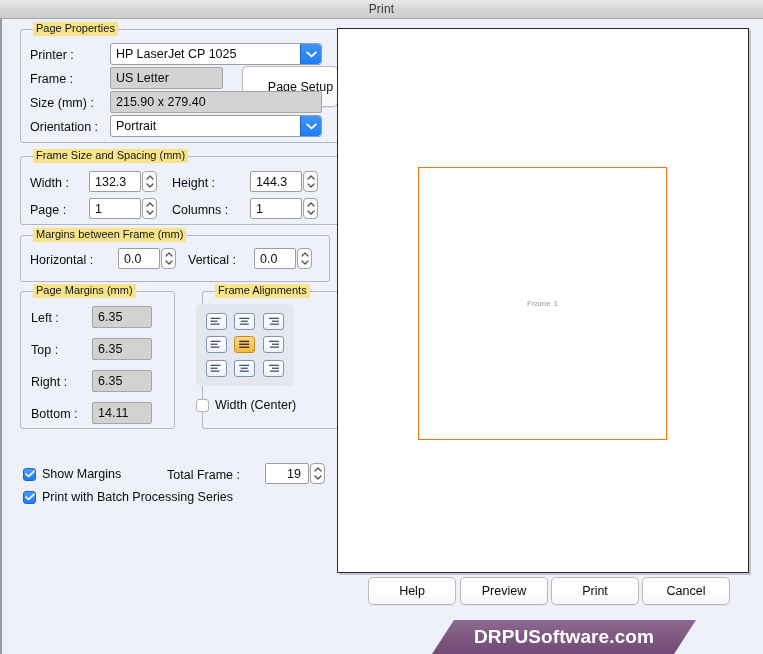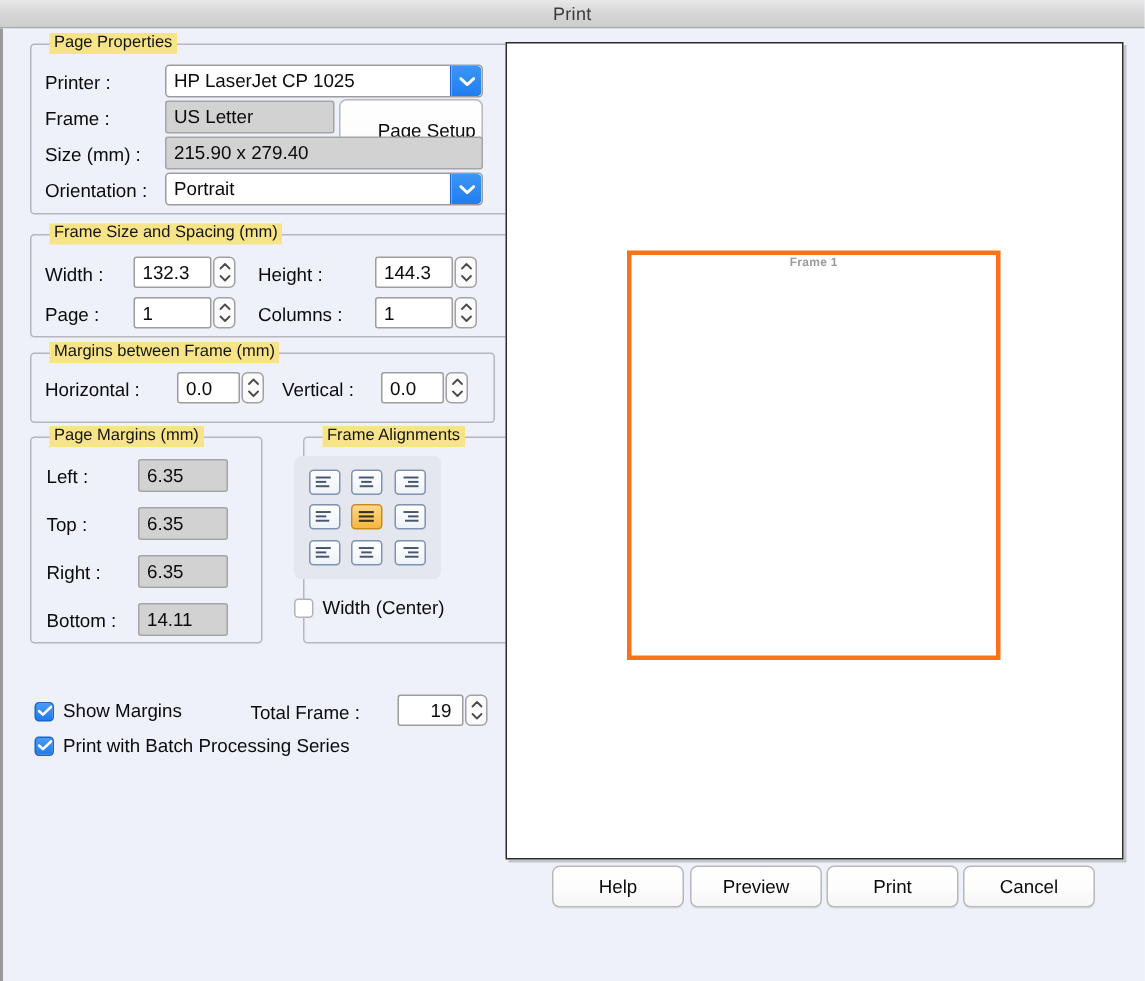--- a/index.html
+++ b/index.html
@@ -157,23 +157,23 @@
   .preview{
     position:absolute;
     background:#ffffff;
     border:1px solid #2b2b2b;
     box-sizing:border-box;
     box-shadow:2px 2px 0 rgba(0,0,0,.18);
   }
   .frame-rect{
     position:absolute;
     background:#ffffff;
-    border:3px solid #f97316;
-    box-sizing:border-box;
-    display:flex;justify-content:center;font-weight:bold;
+    border:1px solid #f97316;
+    box-sizing:border-box;
+    display:flex;align-items:center;justify-content:center;
   }
   .frame-rect .fl{
     font-size:8px;color:#9b9b9b;letter-spacing:.2px;
   }
   
   .brand{
     position:absolute;left:432px;top:620px;width:264px;height:34px;
     background:linear-gradient(to bottom,#8d6a92 0%,#7c5780 55%,#6f4a74 100%);
     clip-path:polygon(22px 0, 264px 0, 242px 34px, 0px 34px);
     display:flex;align-items:center;justify-content:center;
@@ -204,21 +204,21 @@
         <svg width="11" height="7" viewBox="0 0 11 7">
             <path d="M1.2 1.4 L5.5 5.4 L9.8 1.4" fill="none" stroke="#ffffff" stroke-width="1.9" stroke-linecap="round" stroke-linejoin="round"></path>
           </svg>
       </span>
     </div>
 
     <div class="lbl" style="left:28px;top:53px;">Frame :</div>
     <div class="field readonly" style="left:108px;top:48px;width:113px;height:22px;">
       <span>US Letter</span>
     </div>
-    <div class="btn" style="left:224px;top:47px;width:96px;height:41px;padding-left:21px;">
+    <div class="btn" style="left:240px;top:47px;width:96px;height:41px;padding-left:21px;">
       <span>Page Setup</span>
     </div>
 
     <div class="lbl" style="left:28px;top:77px;">Size (mm) :</div>
     <div class="field readonly" style="left:108px;top:72px;width:212px;height:22px;">
       <span>215.90 x 279.40</span>
     </div>
 
     <div class="lbl" style="left:28px;top:101px;">Orientation :</div>
     <div class="field combo" style="left:108px;top:96px;width:212px;height:22px;">
@@ -464,14 +464,17 @@
     </div>
     <div class="btn" style="left:549px;top:558px;width:88px;height:28px;">
       <span>Print</span>
     </div>
     <div class="btn" style="left:640px;top:558px;width:88px;height:28px;">
       <span>Cancel</span>
     </div>
 
   </div>
 
+  <div class="brand">
+    <span class="btxt">DRPUSoftware.com</span>
+  </div>
 
 </div>
 
 </body></html>

